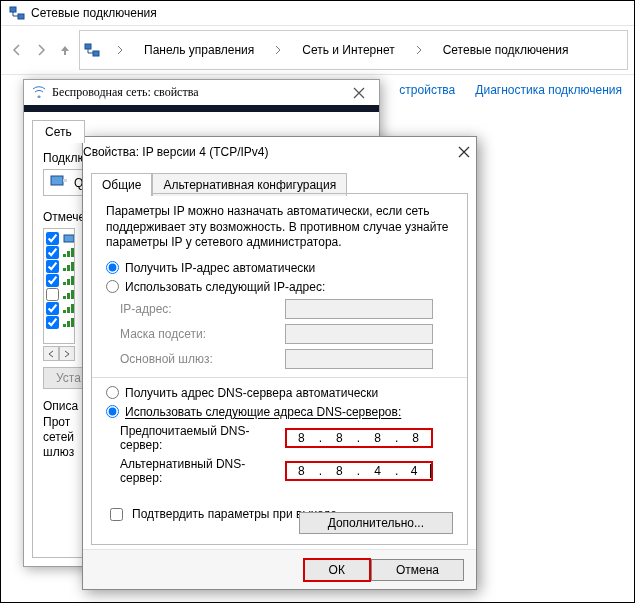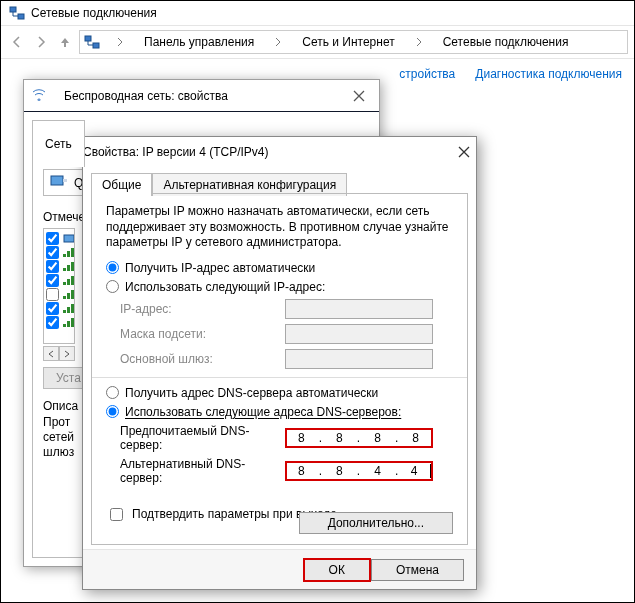--- a/index.html
+++ b/index.html
@@ -6,33 +6,33 @@
   .root{position:relative;width:635px;height:603px;overflow:hidden;border:1px solid #000;box-sizing:border-box;}
 
   
   .explorer{position:absolute;inset:0;background:#fff;}
   .explorer-title{display:flex;align-items:center;gap:6px;padding:4px 8px;background:#fff;}
   .net-icon svg{display:block}
   .title-text{color:#000;}
   .nav-row{display:flex;align-items:center;gap:4px;padding:4px 6px;border-top:1px solid #e5e5e5;border-bottom:1px solid #e5e5e5;background:#fff;}
   .nav-arrow{width:20px;height:20px;display:flex;align-items:center;justify-content:center;color:#a0a0a0;}
   .nav-arrow svg{display:block}
-  .breadcrumb{display:flex;align-items:center;gap:16px;flex:1;border:1px solid #ccc;height:24px;padding:0 4px;overflow:hidden;}
+  .breadcrumb{display:flex;align-items:center;gap:16px;flex:1;border:1px solid #ccc;height:40px;padding:0 4px;overflow:hidden;}
   .bc-sep{color:#888;display:flex;align-items:center;}
   .bc-item{color:#000;padding:2px 4px;white-space:nowrap;}
   .toolbar-row{display:flex;gap:20px;padding:8px 12px;justify-content:flex-end;}
   .toolbar-link{color:#0066cc;}
 
   
   .dlg1{position:absolute;left:22px;top:78px;width:357px;height:488px;background:#fff;border:1px solid #9e9e9e;box-shadow:2px 2px 12px rgba(0,0,0,.35);}
-  .dlg1-title{height:32px;display:flex;align-items:center;gap:18px;padding:0 8px;border-bottom:1px solid #0f172a;}
+  .dlg1-title{height:32px;display:flex;align-items:center;gap:6px;padding:0 8px;border-bottom:7px solid #0f172a;font-family:Liberation Serif, serif;}
   .dlg1-title .t{flex:1;color:#000;}
   .dlg-close{width:24px;height:24px;display:flex;align-items:center;justify-content:center;color:#555;}
   .dlg1-tabs{position:absolute;left:8px;top:40px;}
-  .tab{display:inline-block;border:1px solid #bbb;border-bottom:none;padding:16px 12px;background:#fff;position:relative;z-index:2;}
+  .tab{display:inline-block;border:1px solid #bbb;border-bottom:none;padding:4px 12px;background:#fff;position:relative;z-index:2;}
   .dlg1-body{position:absolute;left:8px;right:8px;top:60px;bottom:8px;border:1px solid #bbb;background:#fff;padding:10px;}
   .group-label{margin-bottom:4px;}
   .list-row{display:flex;align-items:center;gap:4px;margin:1px 0;}
   .list-row input[type=checkbox]{margin:0;}
   .mini-icon{width:14px;height:12px;display:inline-flex;align-items:center;justify-content:center;}
   .mini-icon.green{color:#2e8b2e;}
   .mini-icon.blue{color:#2b6fb5;}
   .hscroll{height:15px;border:1px solid #bbb;background:#f0f0f0;margin-top:2px;display:flex;}
   .hscroll .arrow{width:15px;display:flex;align-items:center;justify-content:center;color:#555;border-right:1px solid #bbb;}
   .hscroll .arrow:last-child{border-right:none;border-left:1px solid #bbb;margin-left:auto;}

